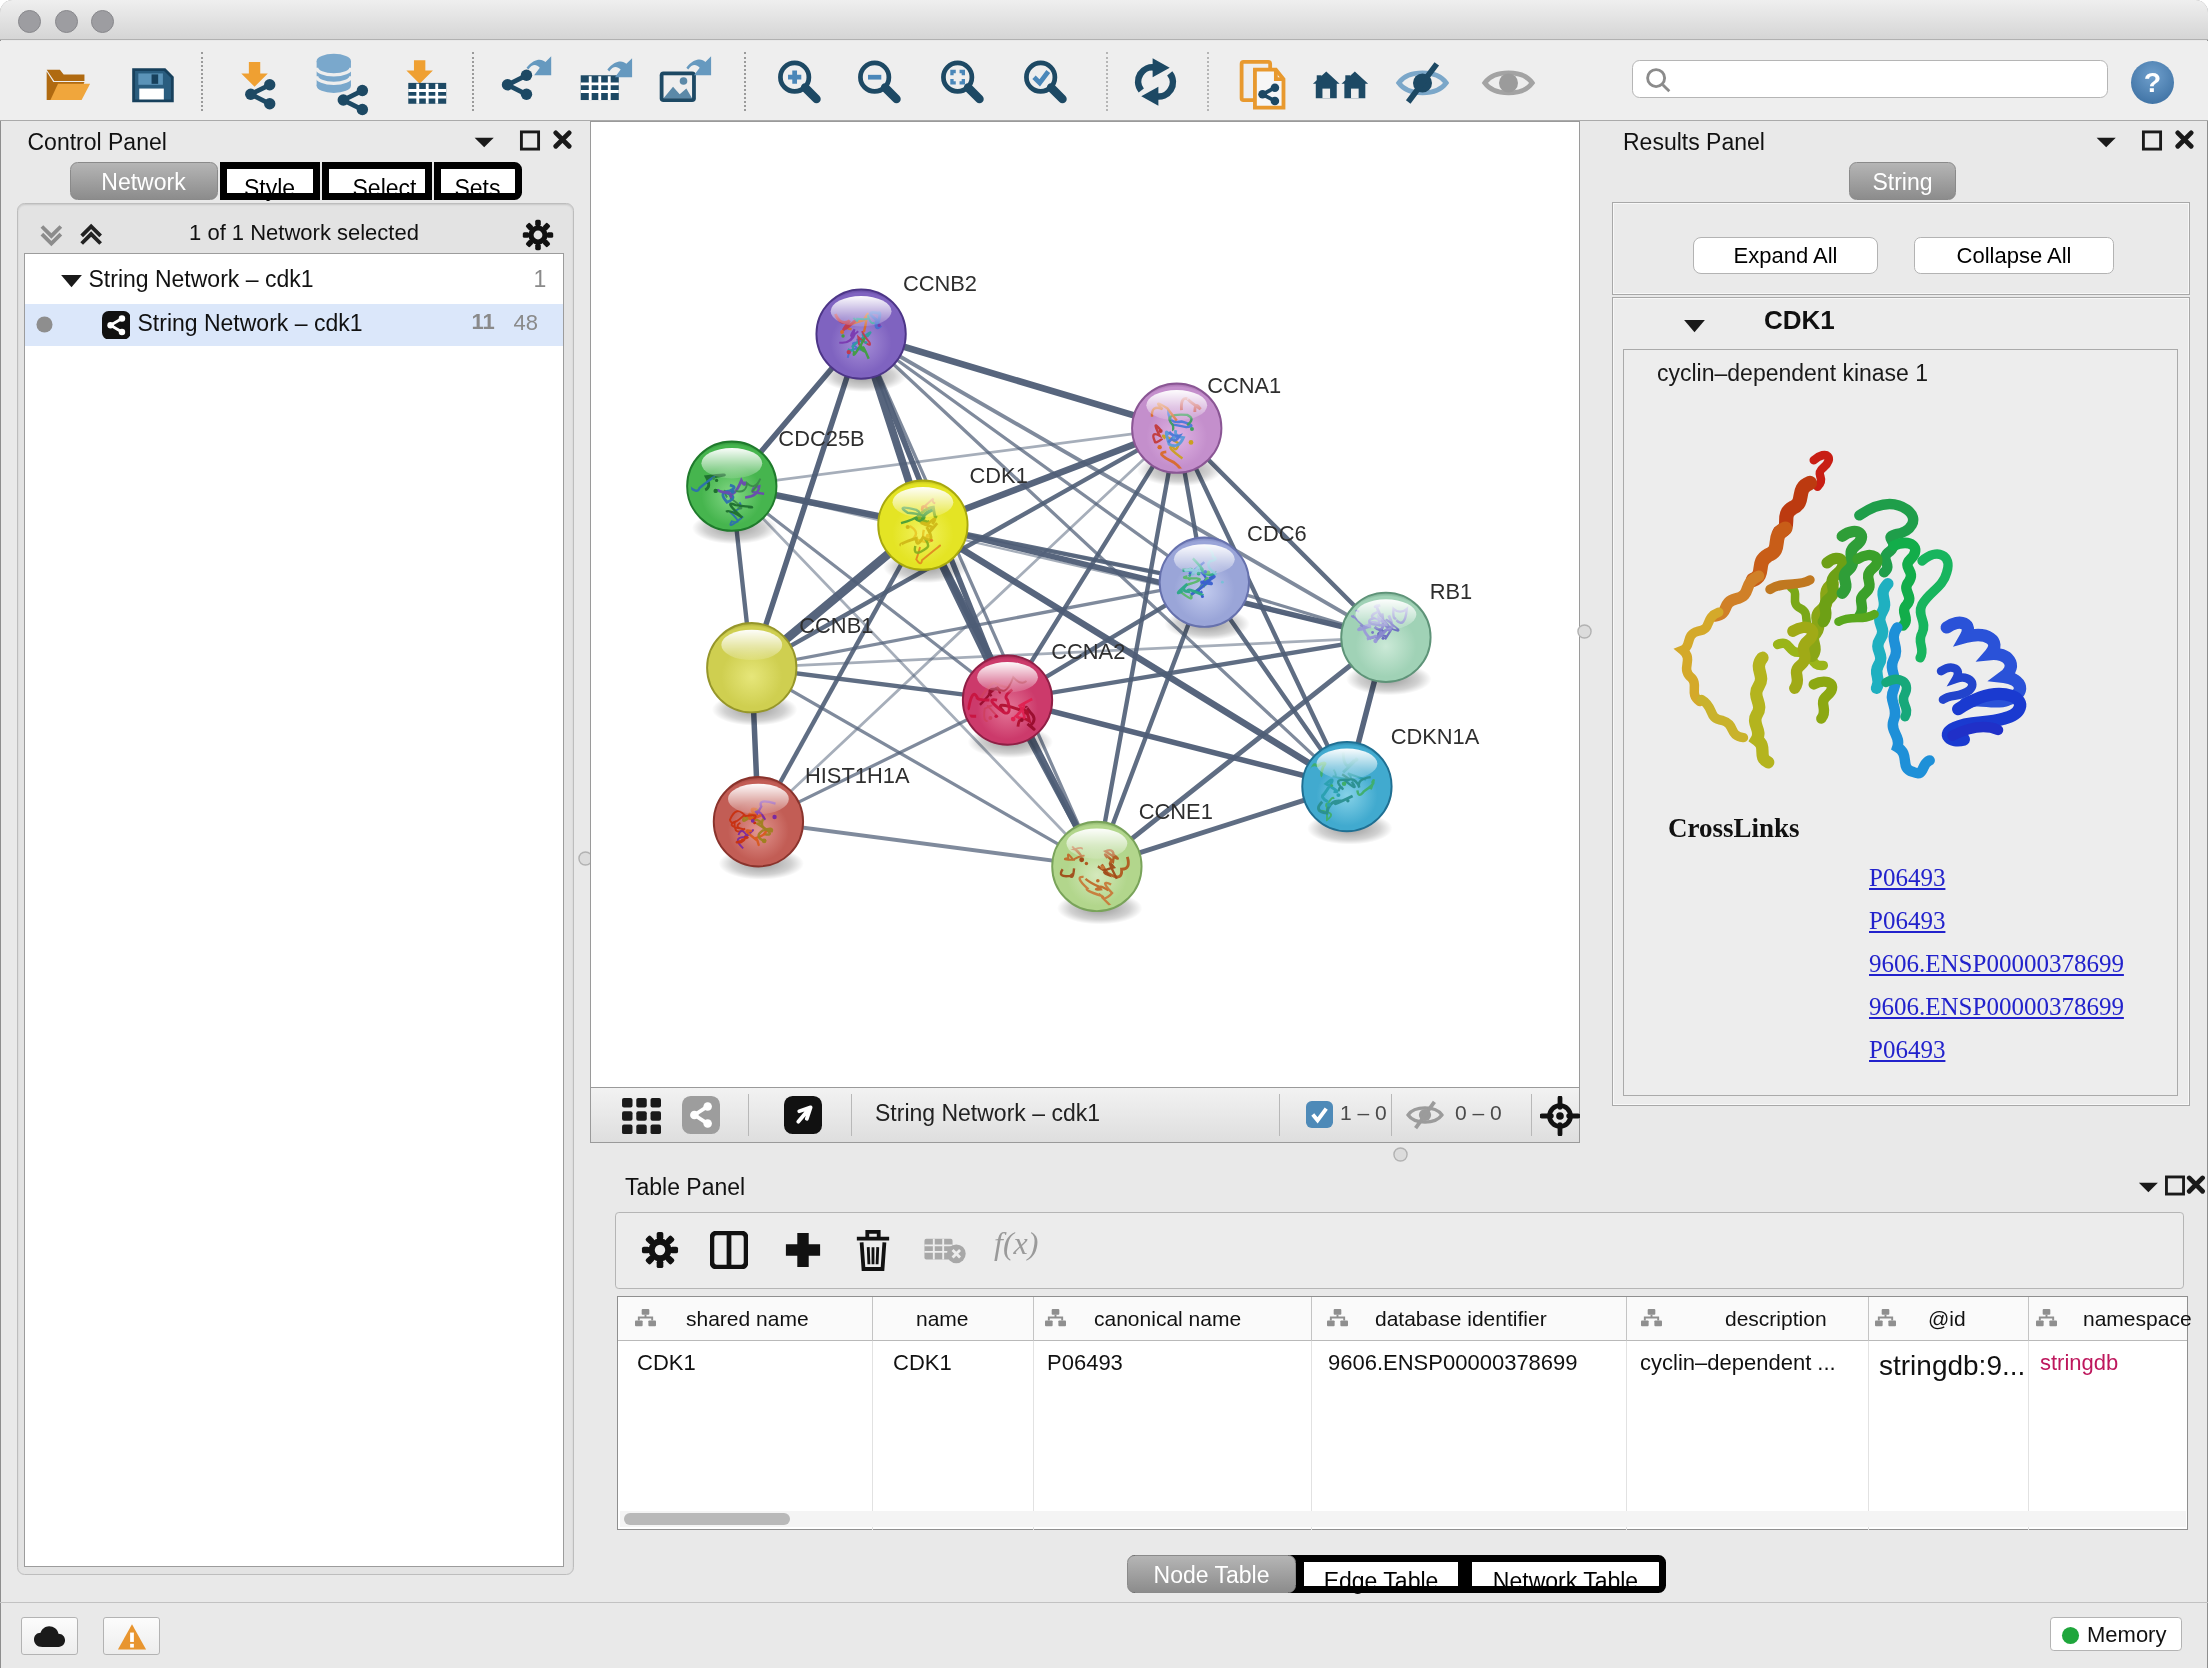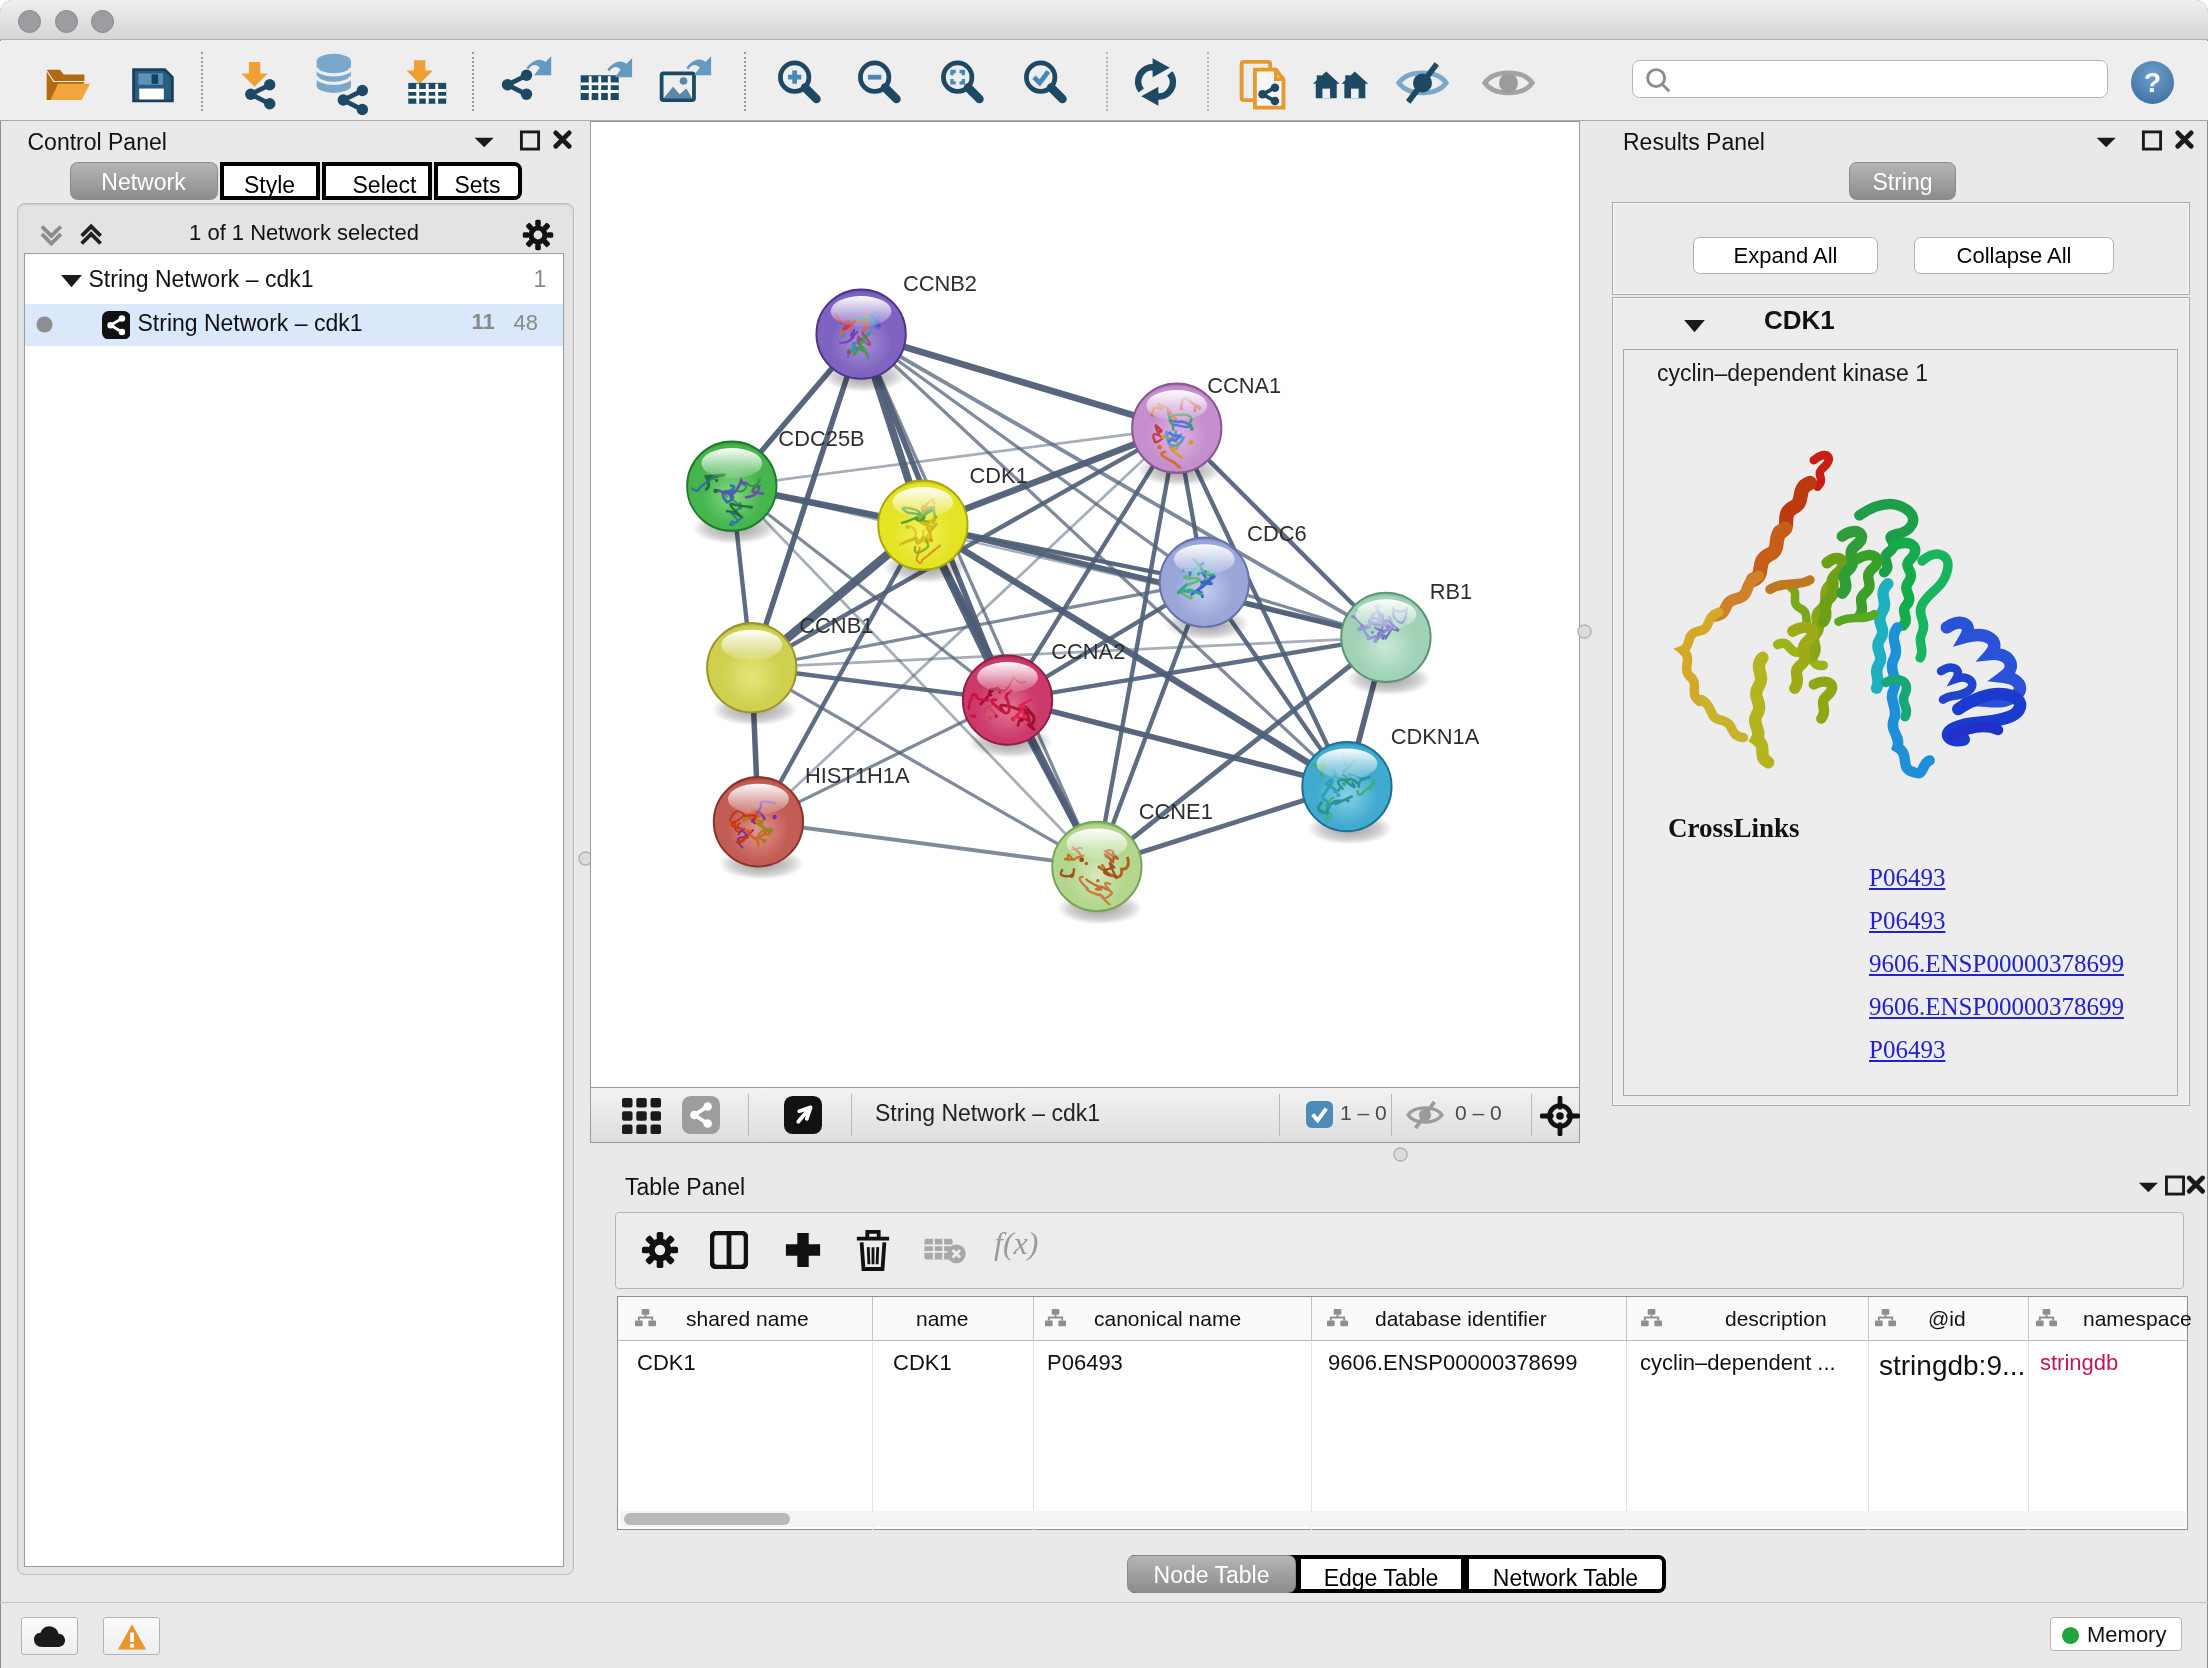--- a/index.html
+++ b/index.html
@@ -13,21 +13,21 @@
   #wtitle { position:absolute; top:5.7px; left:0; width:2208px; text-align:center; font-size:25px; font-weight:500; color:#3d3d3d; }
   
   #toolbar { left:0; top:41px; width:2208px; height:80px; background:#eeeeee; border-bottom:1px solid #aaaaaa; }
   .tsep { position:absolute; top:11.4px; height:59px; width:0; border-left:2.9px dotted #9a9a9a; }
   .ticon { position:absolute; top:0; }
   #searchbox { position:absolute; left:1632px; top:19px; width:476px; height:38px; background:#ffffff; border:1px solid #b5b5b5; border-radius:7.6px; }
   #helpbtn { position:absolute; left:2131px; top:20px; width:43px; height:43px; border-radius:50%; background:radial-gradient(circle at 50% 35%, #6f9fcc, #35699c); color:#fff; font-size:28.5px; font-weight:bold; text-align:center; line-height:43px; }
   
   .ptitle { font-size:23px; color:#111; }
   
-  .tab { position:absolute; top:162px; height:38px; font-size:23px; text-align:center; line-height:38px; background:#fff; color:#000; border:4px solid #000000; }
+  .tab { position:absolute; top:162px; height:38px; font-size:23px; text-align:center; line-height:38px; background:#fff; color:#000; border:7px solid #000000; }
   .tabsel { background:linear-gradient(#b5b5b5,#8c8c8c); color:#fff; border:1px solid #8a8a8a; border-radius:7.6px; }
   
   .btn { position:absolute; background:#fff; border:1px solid #b3b3b3; border-radius:6.7px; text-align:center; font-size:22px; color:#000; }
 </style>
 </head>
 <body>
 <div id="winbg"></div>
 <div id="titlebar" class="abs">
   <div class="tl" style="left:18px"></div>
   <div class="tl" style="left:55px"></div>
@@ -690,21 +690,21 @@
   </svg>
 <div class="abs" style="left:1585px;top:122px;width:616px;height:1046px;">
   <div class="ptitle abs" style="left:38px;top:6.7px;">Results Panel</div>
   <svg class="abs" style="left:2146px;top:7.6px;left:504px;" width="105" height="21" viewBox="0 0 110 22">
     <path d="M8 8 L28 8 L18 18 Z" fill="#1a1a1a"></path>
     <rect x="57" y="2" width="18" height="18" fill="none" stroke="#1a1a1a" stroke-width="3"></rect>
     <path d="M93 3 L107 17 M107 3 L93 17" stroke="#1a1a1a" stroke-width="5" stroke-linecap="round"></path>
   </svg>
   <div class="tab tabsel" style="left:264px;top:40px;width:107px;">String</div>
   <div class="abs" style="left:27px;top:80px;width:578px;height:93px;background:#eaeaea;border:1px solid #a8a8a8;box-shadow:inset 0 0 0 1px #f8f8f8;"></div>
-  <div class="btn" style="left:108px;top:115px;width:185px;height:37px;line-height:35px;">Expand All</div>
+  <div class="btn" style="left:108px;top:115px;width:185px;height:37px;line-height:35px;border-radius:8px;">Expand All</div>
   <div class="btn" style="left:329px;top:115px;width:200px;height:37px;line-height:35px;">Collapse All</div>
   <div class="abs" style="left:27px;top:175px;width:578px;height:809px;background:#ececec;border:1px solid #a8a8a8;box-shadow:inset 0 0 0 1px #f8f8f8;"></div>
   <svg class="abs" style="left:97px;top:196px" width="25" height="17" viewBox="0 0 26 18">
       <path d="M2 2 L24 2 L13 15 Z" fill="#1a1a1a"></path>
     </svg>
   <div class="abs" style="left:179px;top:183px;font-size:26px;font-weight:bold;color:#111;">CDK1</div>
   <div class="abs" style="left:38px;top:227px;width:555px;height:747px;background:#ededed;border:1px solid #aaaaaa;"></div>
   <div class="abs" style="left:72px;top:238px;font-size:23px;color:#1a1a1a;">cyclin–dependent kinase 1</div>
   <svg class="abs" style="left:86px;top:323px" width="371" height="380" viewBox="0 0 390 400">
     <g fill="none" stroke-linecap="round">

